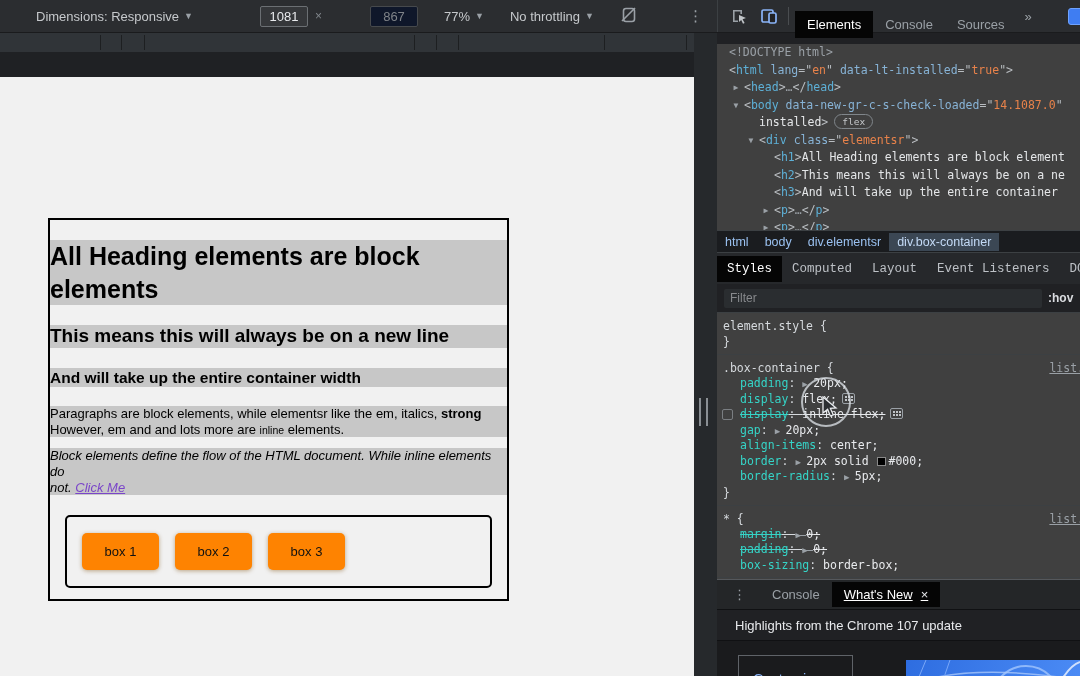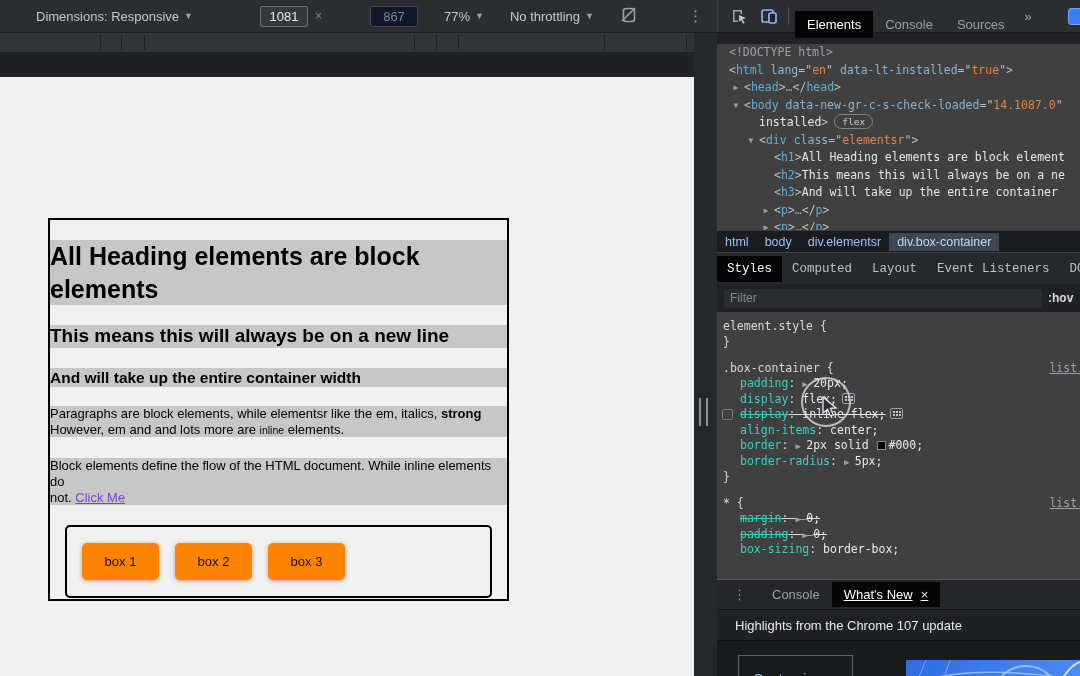--- a/index.html
+++ b/index.html
@@ -43,21 +43,21 @@
   
   #page-container { position:absolute; left:48px; top:141px; width:461px; height:383px;
     border:2px solid #000; color:#000; }
   #page-container h1 { margin-top:20px; font-size:25px; font-weight:bold; line-height:1.3;
     background:#c7c7c7; }
   #page-container h2 { margin-top:20px; font-size:19px; font-weight:bold; line-height:1.2;
     background:#c7c7c7; }
   #page-container h3 { margin-top:20px; font-size:15.5px; font-weight:bold; line-height:1.25;
     background:#c7c7c7; }
   .page-p { margin-top:19px; font-size:13px; line-height:1.2; background:#c7c7c7; }
-  .page-p.second { margin-top:21px; }
+  .page-p.second { margin-top:11px;font-style:italic; }
   .page-p .it { }
   .page-p .bd { font-weight:bold; }
   .page-p .sm { font-size:10.5px; }
   .page-link { color:#7a45c9; text-decoration:underline; cursor:pointer; }
   #box-container { margin:20px 15px 0 15px; border:2px solid #000; border-radius:5px;
     padding:16px 15px; display:flex; gap:16px; align-items:center; }
   .orange-box { width:77px; height:37px; background:#fe8301; border-radius:5px;
     display:flex; align-items:center; justify-content:center; font-size:13px; color:#111;
     box-shadow:0 1px 4px rgba(120,70,0,.45); }
 
@@ -271,20 +271,21 @@
     <div id="styles-rules">
         <div class="rule">
           <div class="rule-line"><span class="sel">element.style</span><span class="brace"> {</span></div>
           <div class="rule-line">}</div>
         </div>
         <div class="rule">
           <div class="rule-line"><span class="sel">.box-container</span><span class="brace"> {</span><span class="css-link">list.</span></div>
           <div class="prop-line"><span class="pname">padding</span><span class="pcolon">: </span><span class="parrow">▶ </span><span class="pval">20px</span><span class="pval">;</span></div>
           <div class="prop-line"><span class="pname">display</span><span class="pcolon">: </span><span class="pval">flex</span><span class="pval">;</span><span class="grid-badge"></span></div>
           <div class="prop-line struck"><span class="prop-check"></span><span class="pname">display</span><span class="pcolon">: </span><span class="pval">inline-flex</span><span class="pval">;</span><span class="grid-badge"></span></div>
+          <div class="prop-line"><span class="pname">gap</span><span class="pcolon">: </span><span class="parrow">▶ </span><span class="pval">20px</span><span class="pval">;</span></div>
           <div class="prop-line"><span class="pname">align-items</span><span class="pcolon">: </span><span class="pval">center</span><span class="pval">;</span></div>
           <div class="prop-line"><span class="pname">border</span><span class="pcolon">: </span><span class="parrow">▶ </span><span class="pval">2px solid </span><span class="swatch" style="background: rgb(0, 0, 0);"></span><span class="pval">#000</span><span class="pval">;</span></div>
           <div class="prop-line"><span class="pname">border-radius</span><span class="pcolon">: </span><span class="parrow">▶ </span><span class="pval">5px</span><span class="pval">;</span></div>
           <div class="rule-line">}</div>
         </div>
         <div class="rule">
           <div class="rule-line"><span class="sel">*</span><span class="brace"> {</span><span class="css-link">list.</span></div>
           <div class="prop-line struck"><span class="pname">margin</span><span class="pcolon">: </span><span class="parrow">▶ </span><span class="pval">0</span><span class="pval">;</span></div>
           <div class="prop-line struck"><span class="pname">padding</span><span class="pcolon">: </span><span class="parrow">▶ </span><span class="pval">0</span><span class="pval">;</span></div>
           <div class="prop-line"><span class="pname">box-sizing</span><span class="pcolon">: </span><span class="pval">border-box</span><span class="pval">;</span></div>

